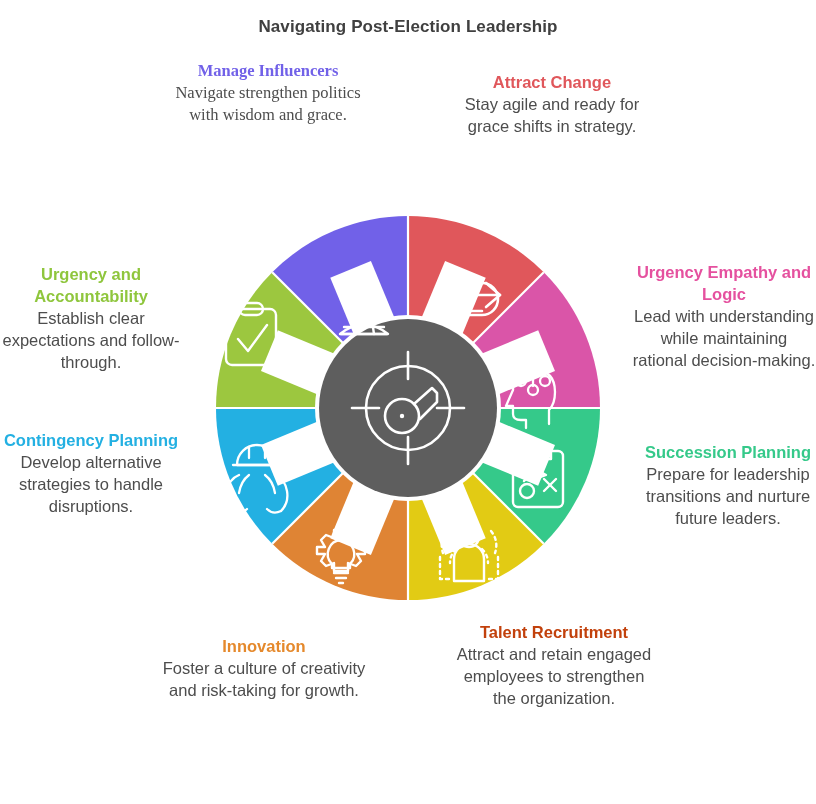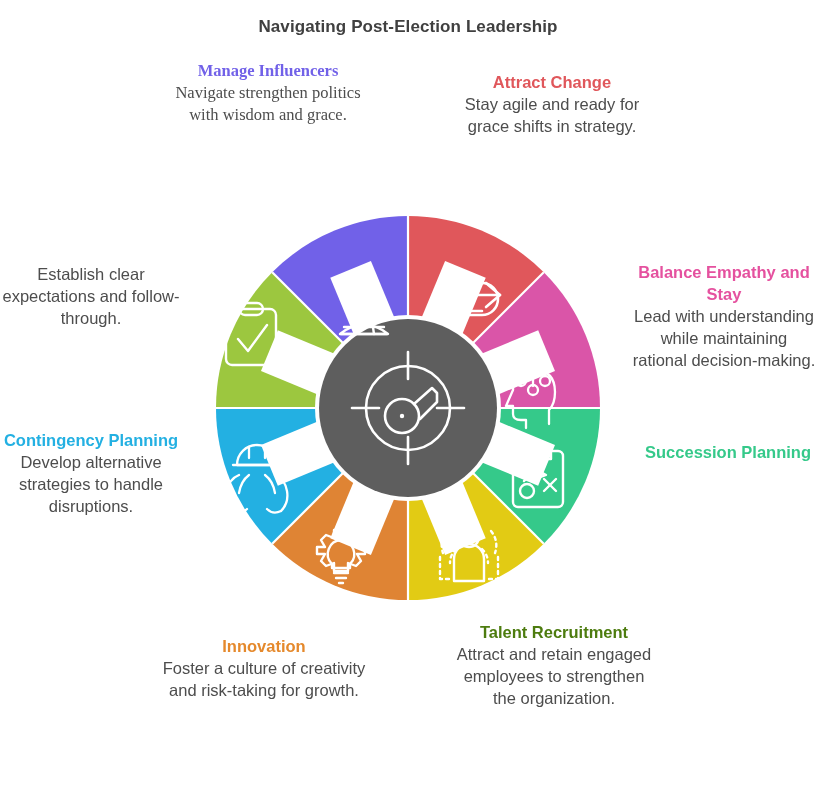--- a/index.html
+++ b/index.html
@@ -231,38 +231,40 @@
   <span class="hd" style="color: rgb(113, 97, 232);">Manage Influencers</span>
   <span class="bd">Navigate strengthen politics with wisdom and grace.</span>
 </div>
 
 <div id="c-embrace" class="callout">
   <span class="hd" style="color: rgb(224, 87, 91);">Attract Change</span>
   <span class="bd">Stay agile and ready for grace shifts in strategy.</span>
 </div>
 
 <div id="c-balance" class="callout">
-  <span class="hd" style="color: rgb(229, 81, 159);">Balance Empathy and Stay</span>
+  <span class="hd" style="color: rgb(229, 81, 159);">Urgency Empathy and Logic</span>
   <span class="bd">Lead with understanding while maintaining rational decision-making.</span>
 </div>
 
 <div id="c-succession" class="callout">
   <span class="hd" style="color: rgb(53, 201, 138);">Succession Planning</span>
+  <span class="bd">Prepare for leadership transitions and nurture future leaders.</span>
 </div>
 
 <div id="c-talent" class="callout">
-  <span class="hd" style="color: #4d7c0f;">Talent Recruitment</span>
+  <span class="hd" style="color: #c2410c;">Talent Recruitment</span>
   <span class="bd">Attract and retain engaged employees to strengthen the organization.</span>
 </div>
 
 <div id="c-innovation" class="callout">
   <span class="hd" style="color: rgb(229, 137, 44);">Innovation</span>
   <span class="bd">Foster a culture of creativity and risk-taking for growth.</span>
 </div>
 
 <div id="c-contingency" class="callout">
   <span class="hd" style="color: rgb(35, 176, 226);">Contingency Planning</span>
   <span class="bd">Develop alternative strategies to handle disruptions.</span>
 </div>
 
 <div id="c-urgency" class="callout">
+  <span class="hd" style="color: rgb(143, 198, 61);">Urgency and Accountability</span>
   <span class="bd">Establish clear expectations and follow-through.</span>
 </div>
 
 </body></html>

